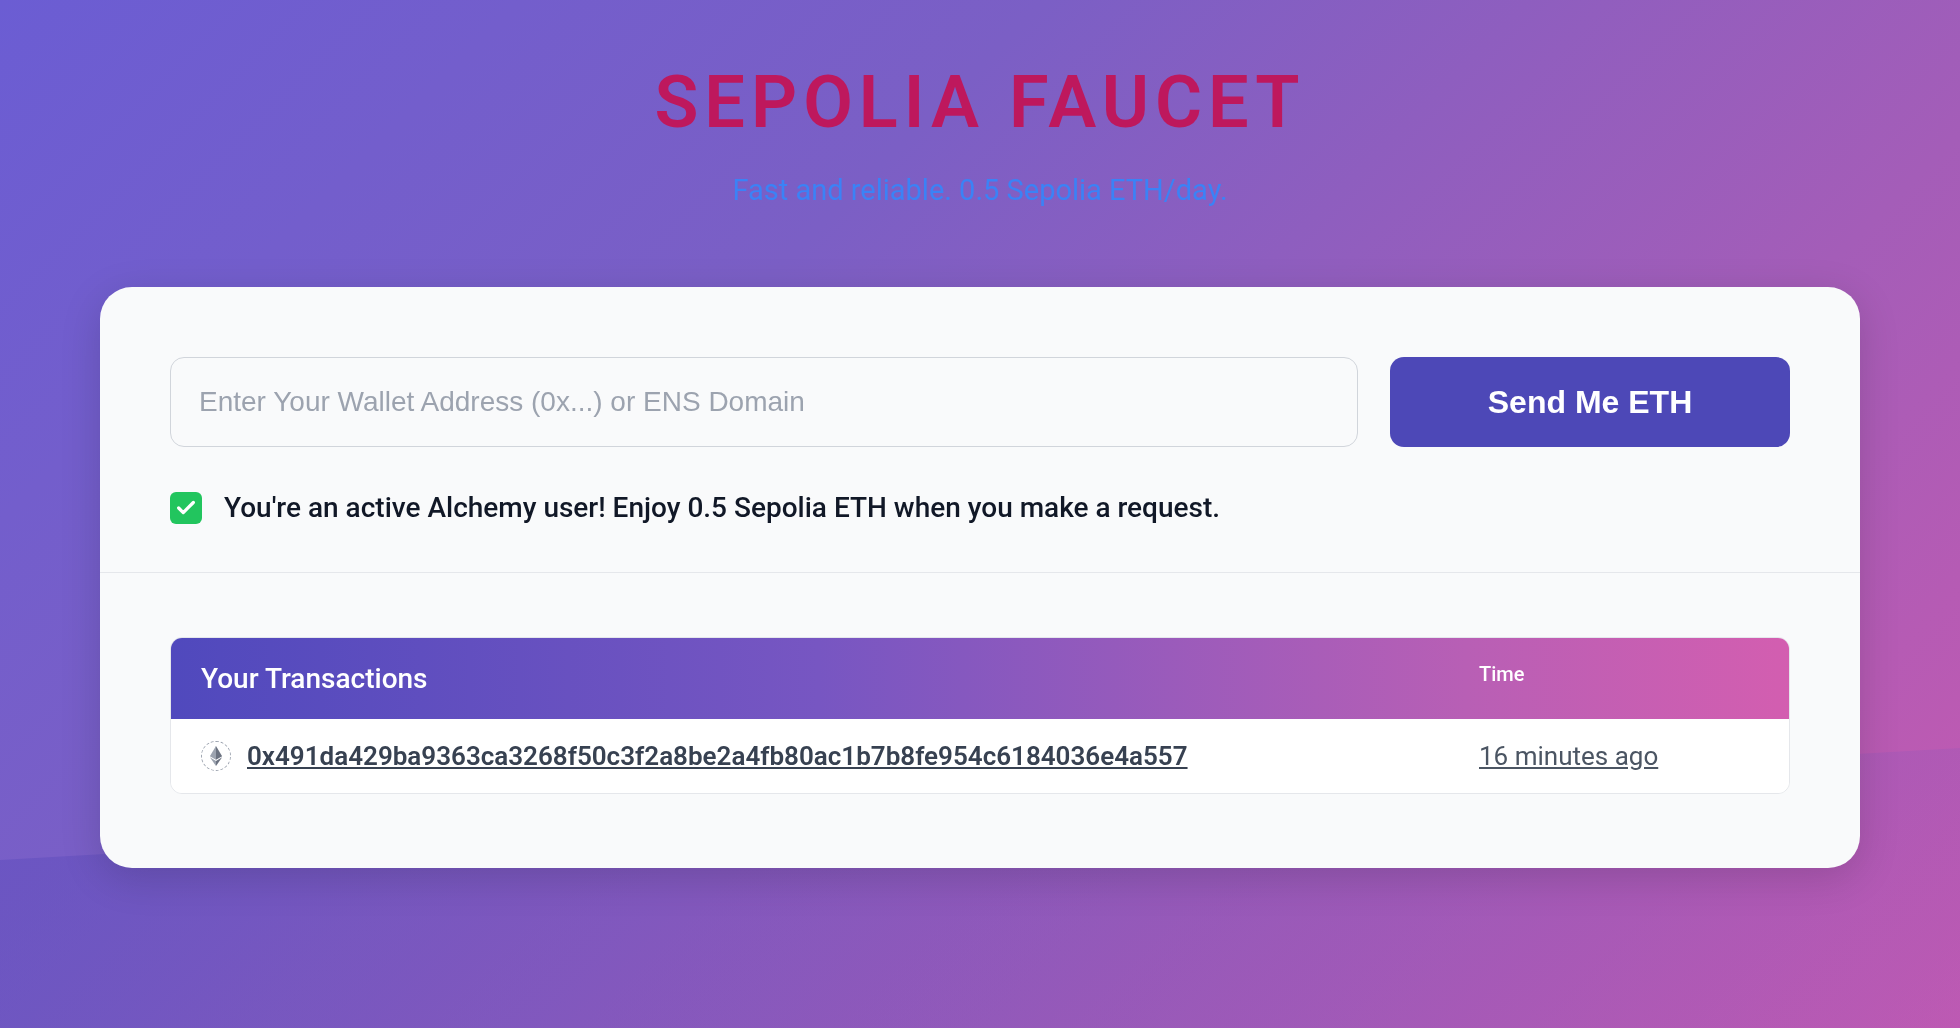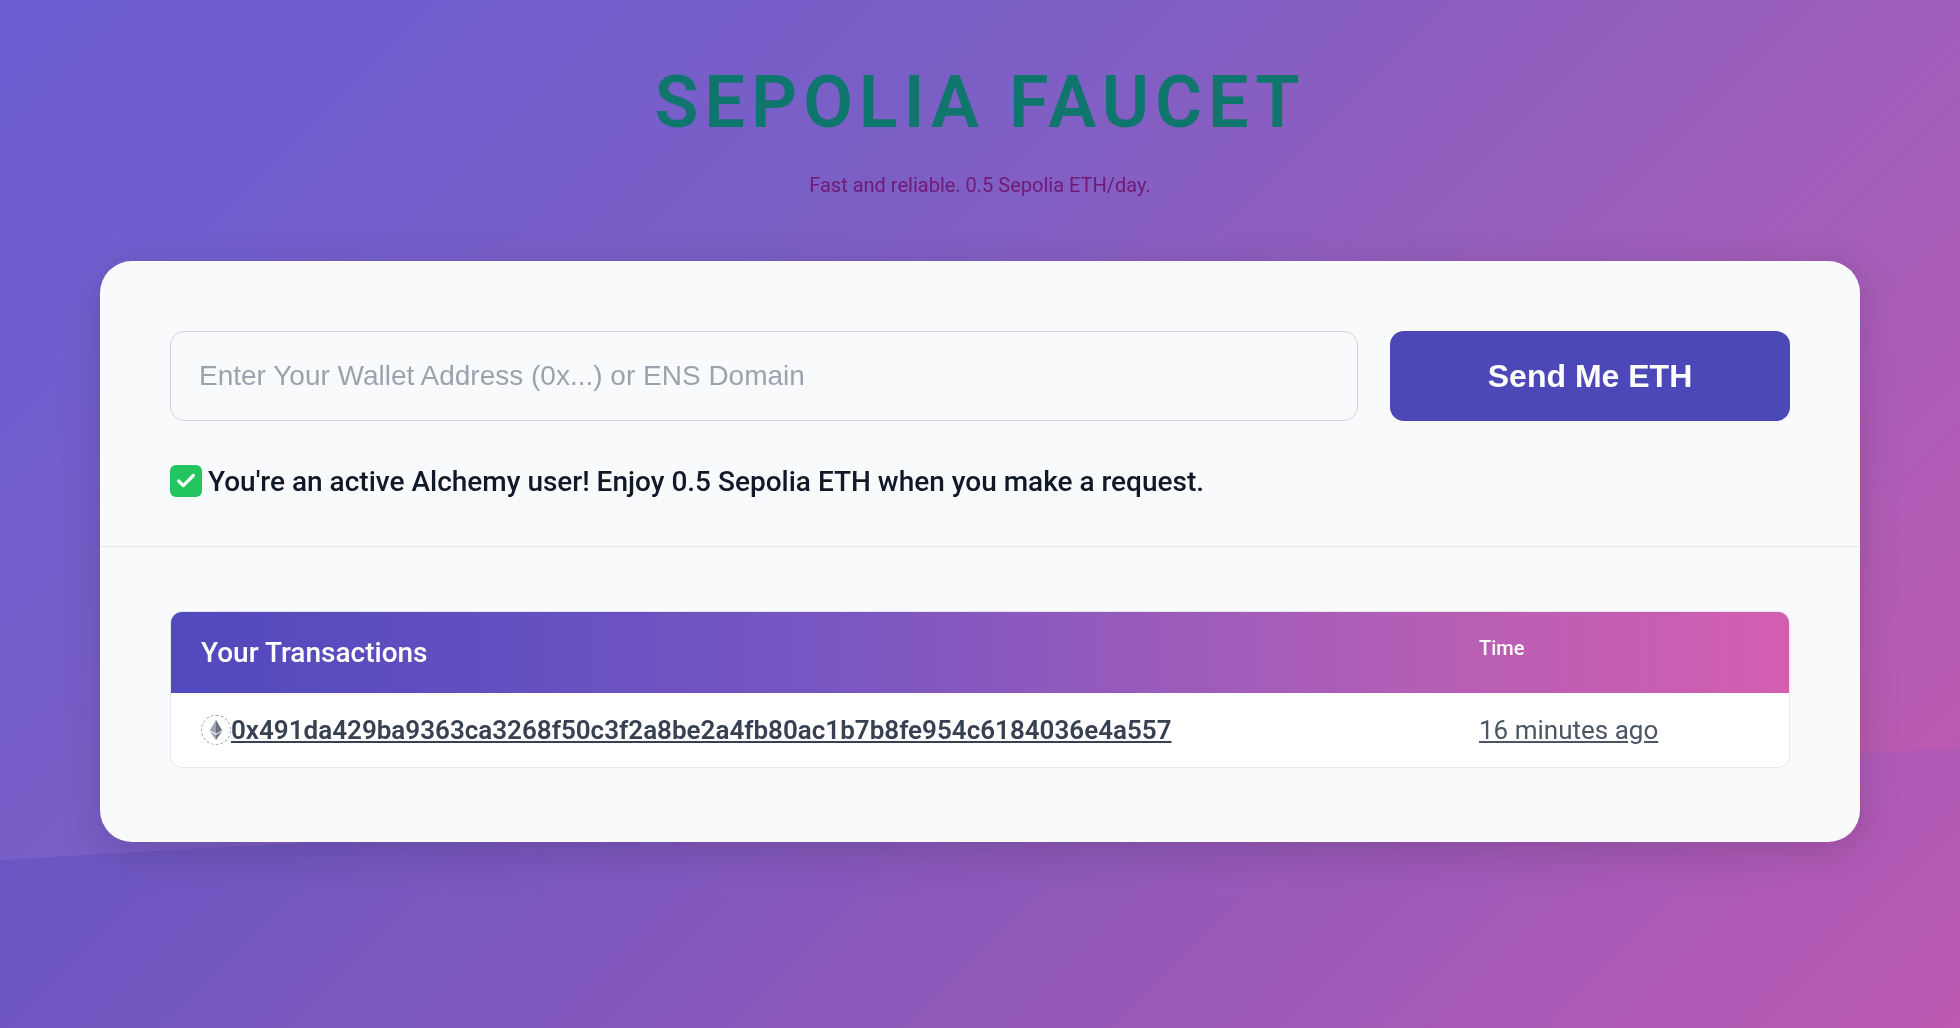--- a/index.html
+++ b/index.html
@@ -32,34 +32,34 @@
   .container {
     position: relative;
     z-index: 1;
     display: flex;
     flex-direction: column;
     align-items: center;
     padding-top: 60px;
   }
 
   .page-title {
-    color: #0f766e;
+    color: #be185d;
     font-size: 72px;
     font-weight: 600;
     letter-spacing: 6px;
     text-align: center;
     margin-bottom: 28px;
   }
 
   .page-subtitle {
-    color: #701a75;
-    font-size: 20px;
+    color: #3b82f6;
+    font-size: 29px;
     font-weight: 400;
     text-align: center;
-    margin-bottom: 64px;
+    margin-bottom: 80px;
   }
 
   .card {
     background: #f9fafb;
     border-radius: 32px;
     width: 1760px;
     padding: 0;
     box-shadow: 0 10px 40px rgba(0,0,0,0.15);
   }
 
@@ -97,21 +97,22 @@
     border: none;
     border-radius: 14px;
     font-size: 32px;
     font-weight: 600;
     cursor: pointer;
     margin-left: 24px;
   }
 
   .status-row {
     display: flex;
-    gap: 6px;
+    align-items: center;
+    gap: 22px;
   }
 
   .check-icon {
     width: 32px;
     height: 32px;
     background: #22c55e;
     border-radius: 6px;
     display: inline-flex;
     align-items: center;
     justify-content: center;
@@ -169,20 +170,21 @@
     display: flex;
     align-items: center;
     padding: 22px 30px;
     background: #ffffff;
   }
 
   .tx-cell {
     flex: 1;
     display: flex;
     align-items: center;
+    gap: 16px;
   }
 
   .eth-icon {
     width: 30px;
     height: 30px;
     border: 1px dashed #9ca3af;
     border-radius: 50%;
     display: inline-flex;
     align-items: center;
     justify-content: center;

